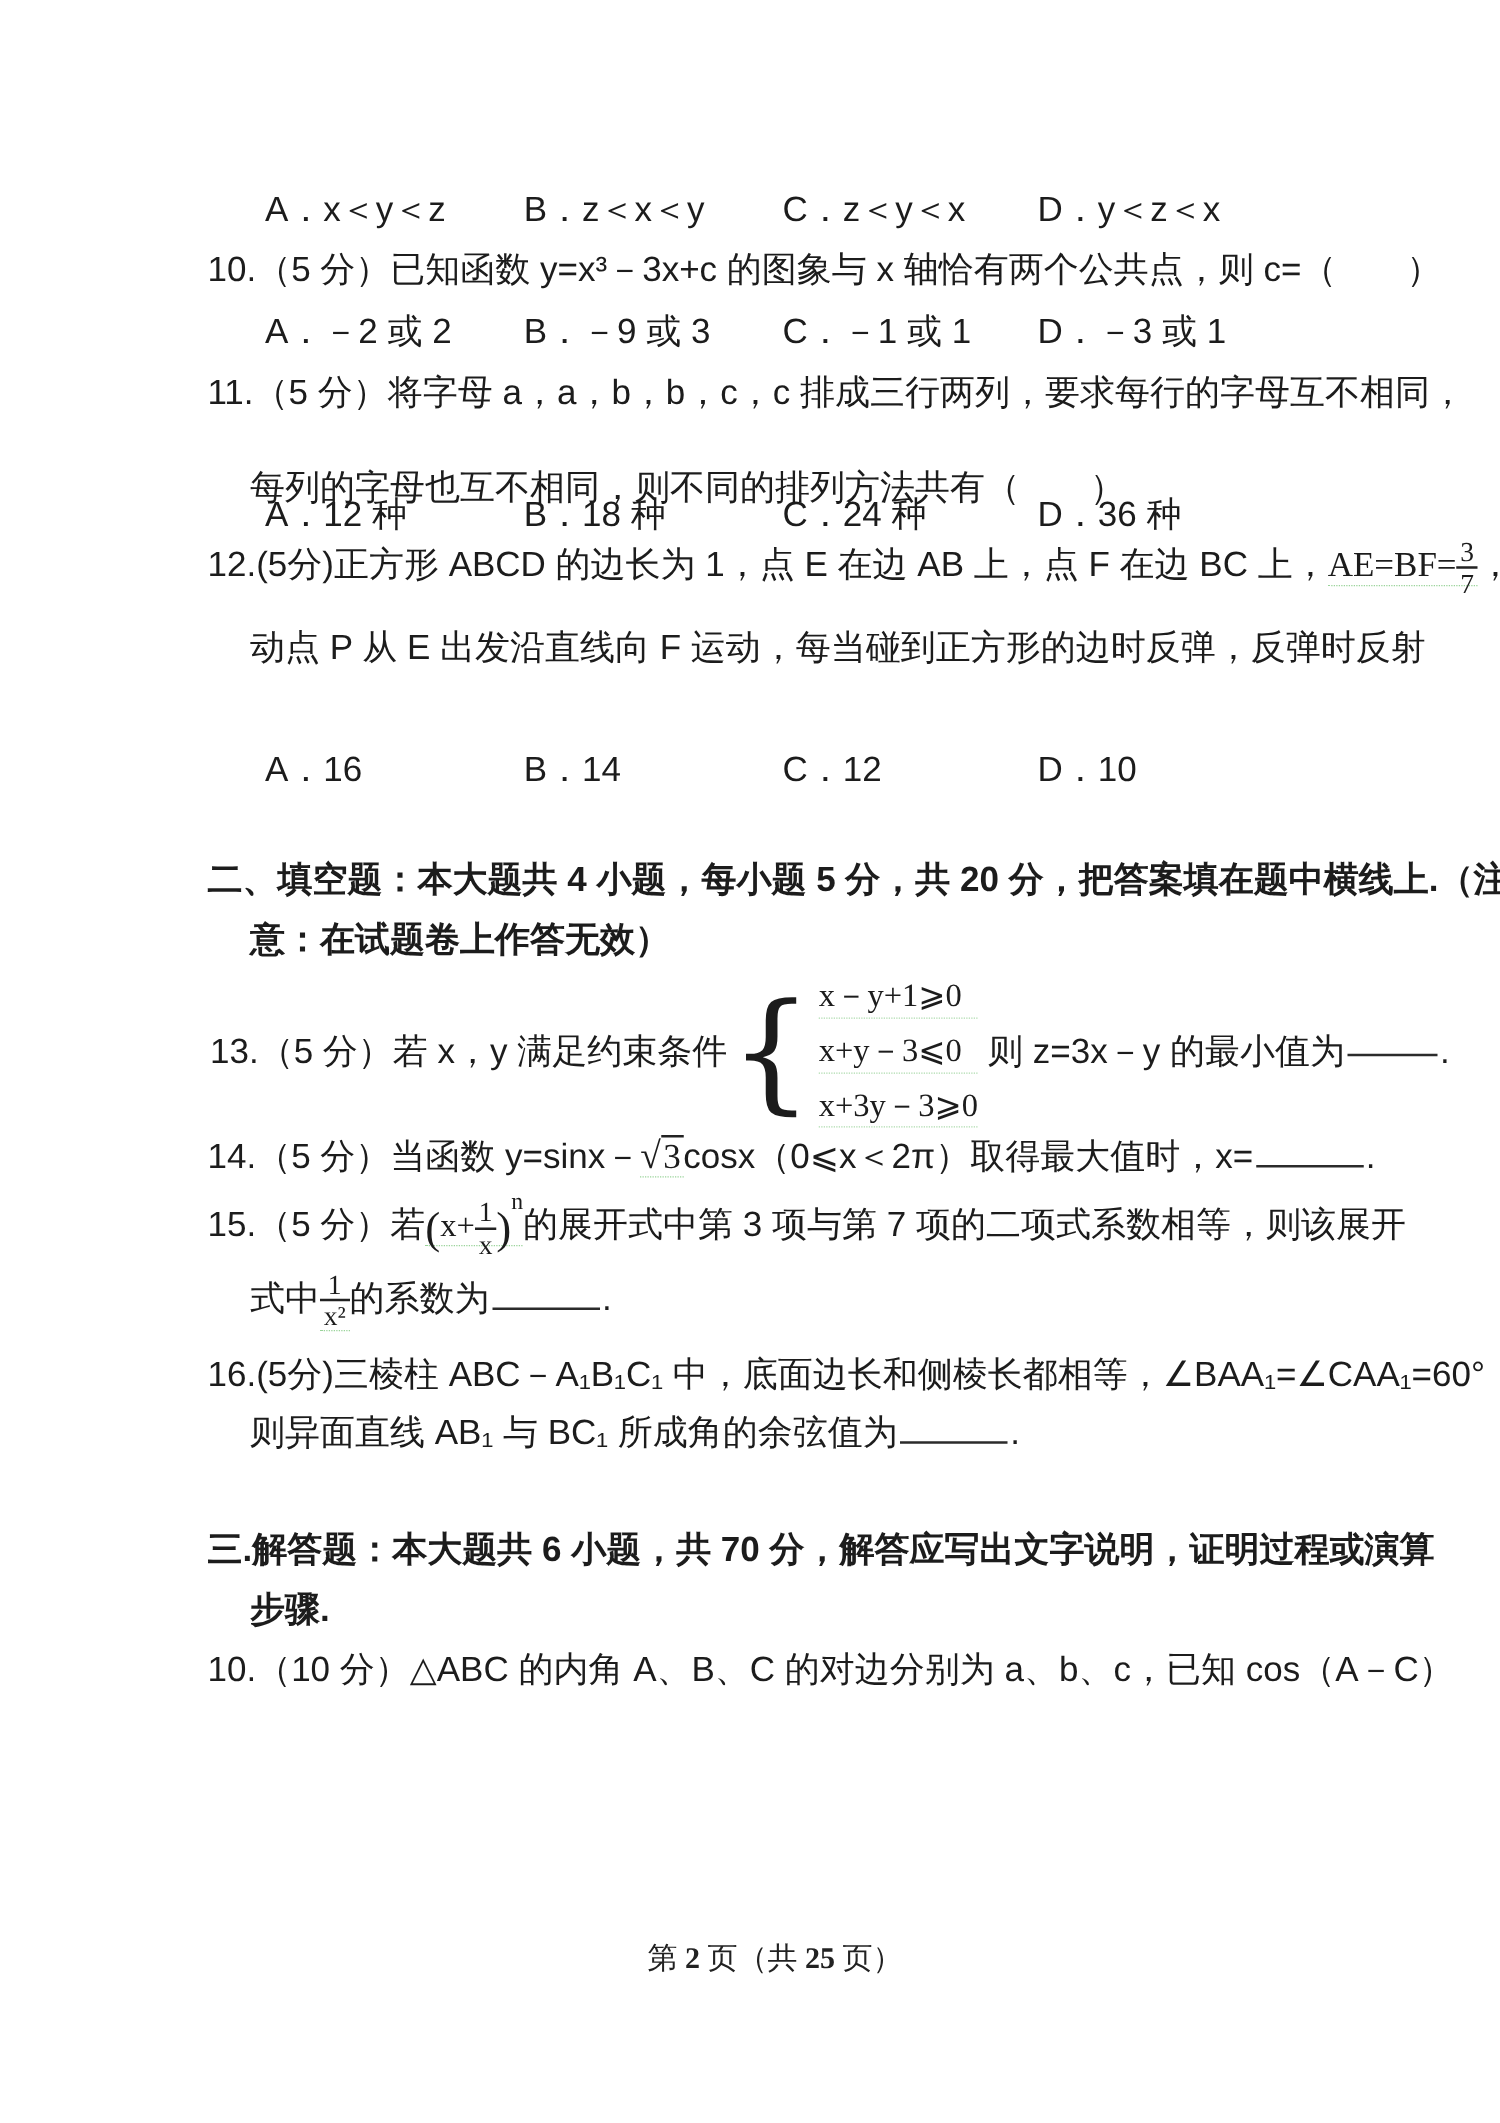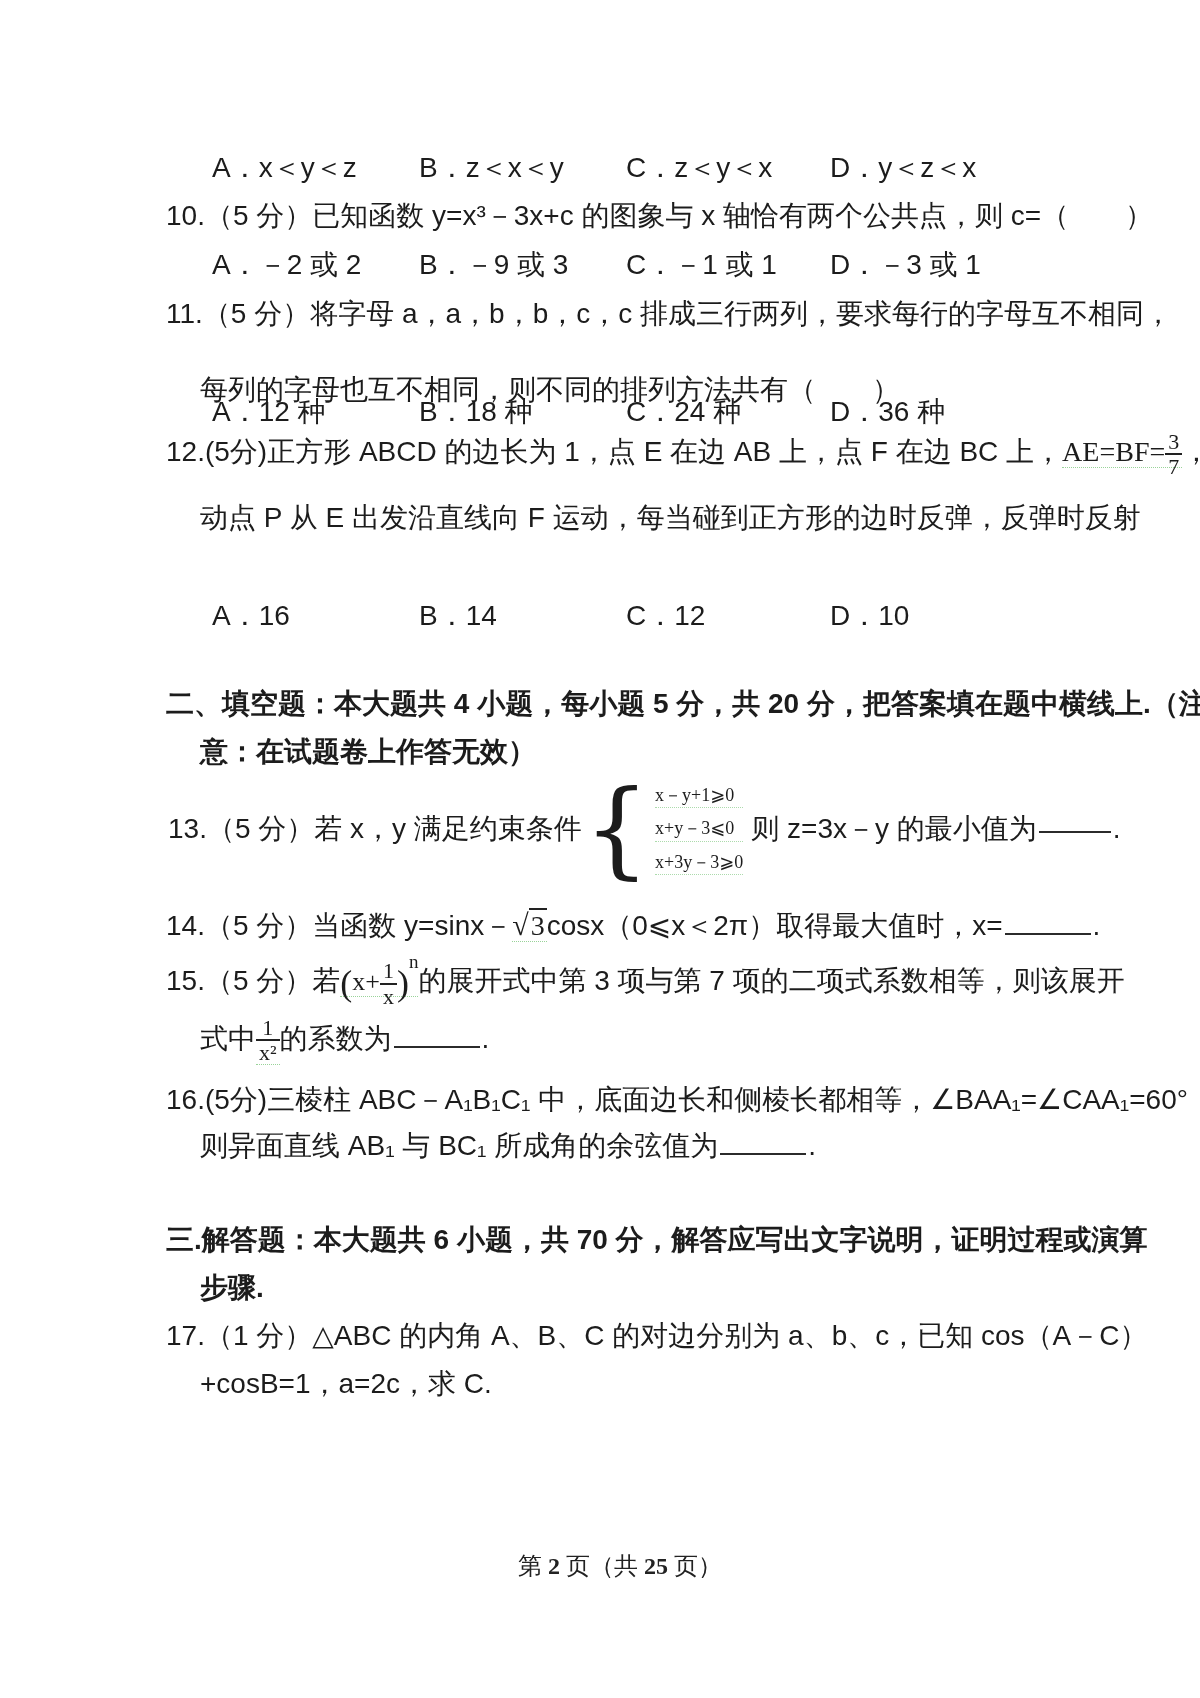--- a/index.html
+++ b/index.html
@@ -21,21 +21,21 @@
   }
   .frac .num{display:block;font-size:22px;padding:0 3px;}
   .frac .den{display:block;font-size:22px;padding:0 3px;border-top:2px solid #222;}
   .sys{display:inline-flex;align-items:center;margin:0 8px 0 2px;}
   .brace{
     font-family:"DejaVu Serif",serif;font-size:104px;font-weight:200;
     line-height:.95;margin-right:5px;
   }
   .sys-col{
     display:flex;flex-direction:column;gap:9px;
-    font-family:"Liberation Serif","DejaVu Serif",serif;font-size:18px;
+    font-family:"Liberation Serif","DejaVu Serif",serif;font-size:26px;
   }
   .sys-col span{border-bottom:1px dotted rgba(70,175,70,.45);}
   .blank{
     display:inline-block;width:86px;height:6px;
     border-bottom:2px solid #2b2b2b;vertical-align:baseline;margin:0 2px;
   }
   .blank.narrow{width:72px;}
   .sqrt{white-space:nowrap;}
   .sqrt-sign{font-size:30px;}
   .sqrt-body{border-top:2px solid #222;padding:0 2px;}
@@ -109,22 +109,21 @@
   </div>
 
   <div class="line" style="top:1082px;left:166px;">16.(5分)三棱柱 ABC－A₁B₁C₁ 中，底面边长和侧棱长都相等，∠BAA₁=∠CAA₁=60°，</div>
   <div class="line" style="top:1128px;left:200px;">
     <span>则异面直线 AB₁ 与 BC₁ 所成角的余弦值为</span><span class="blank"></span><span>.</span>
   </div>
 
   <div class="line b" style="top:1222px;left:166px;">三.解答题：本大题共 6 小题，共 70 分，解答应写出文字说明，证明过程或演算</div>
   <div class="line b" style="top:1270px;left:200px;">步骤.</div>
 
-  <div class="line" style="top:1318px;left:166px;">17.（1 分）△ABC 的内角 A、B、C 的对边分别为 a、b、c，已知 cos（A－C）</div>
-  <div class="line" style="top:1366px;left:200px;">+cosB=1，a=2c，求 C.</div>
+  <div class="line" style="top:1318px;left:166px;">10.（10 分）△ABC 的内角 A、B、C 的对边分别为 a、b、c，已知 cos（A－C）</div>
 
   <div class="footer" style="top:1550px;">
     <span>第</span>
     <span class="b">2</span>
     <span>页（共</span>
     <span class="b">25</span>
     <span>页）</span>
   </div>
 
 </div>

